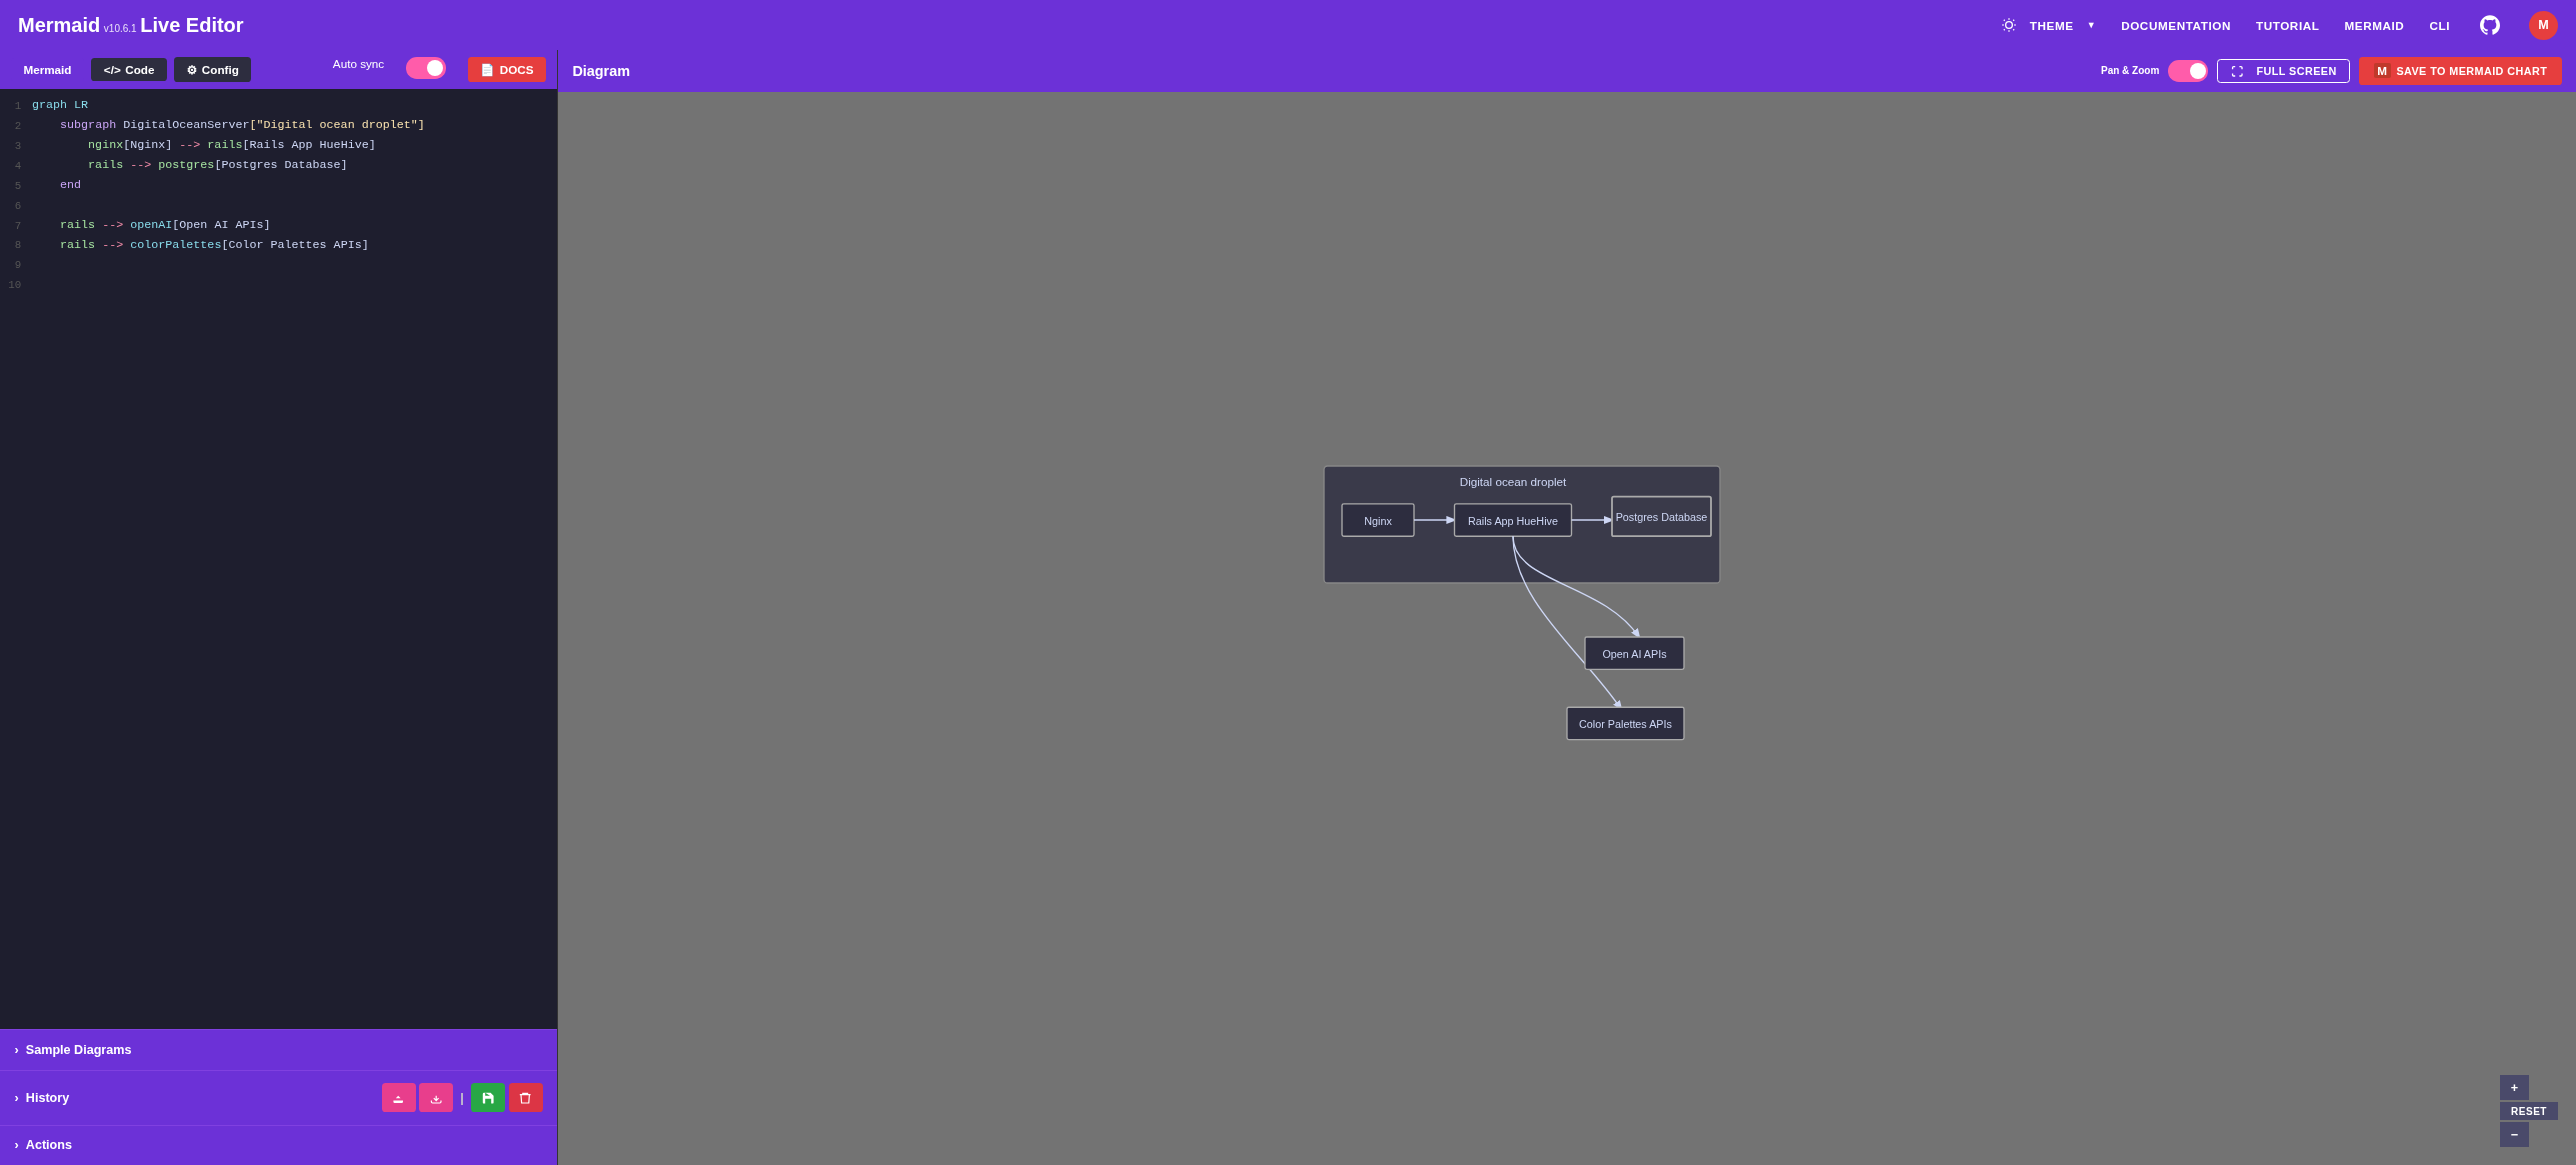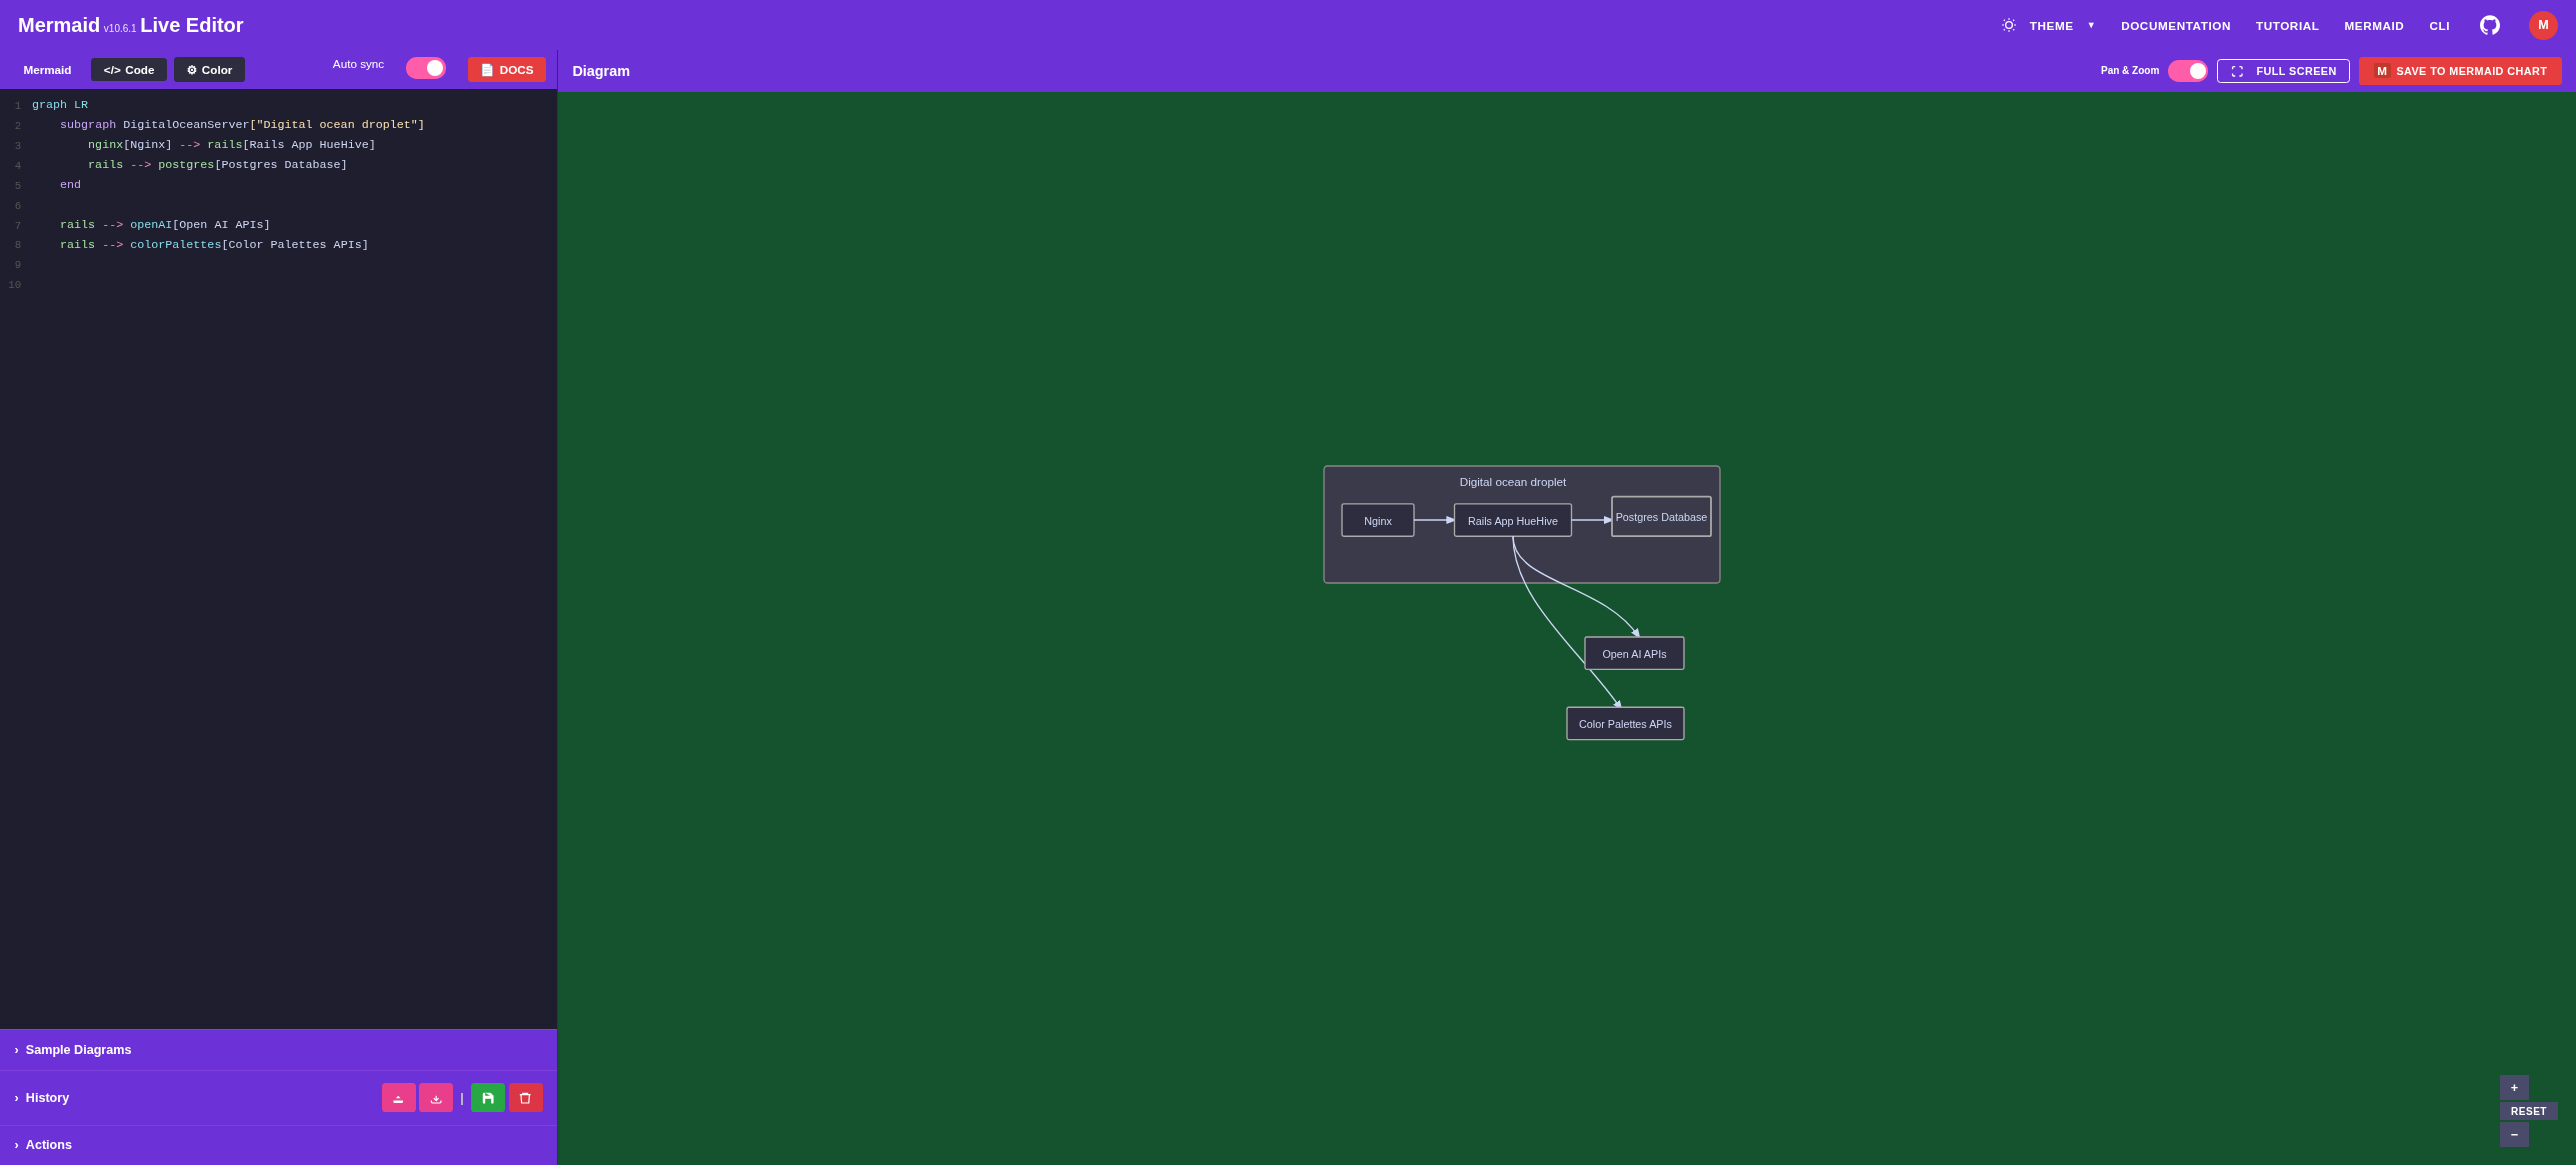--- a/index.html
+++ b/index.html
@@ -251,21 +251,21 @@
     .hist-btn.pink { background: #e83e8c; color: white; }
     .hist-btn.green { background: #28a745; color: white; }
     .hist-btn.red { background: #dc3545; color: white; }
     .hist-sep { color: #ccc; margin: 0 3.6px; }
 
     
     #right-panel {
       flex: 1;
       display: flex;
       flex-direction: column;
-      background: #14532d;
+      background: #737373;
     }
 
     
     #diagram-toolbar {
       background: #6c31d7;
       display: flex;
       align-items: center;
       padding: 7.2px 14.4px;
       gap: 10.8px;
     }
@@ -406,21 +406,21 @@
   <div id="left-panel">
 
     <div id="editor-toolbar">
       <button class="tab-mermaid">Mermaid</button>
       <button class="tab-code">
         <span>&lt;/&gt;</span>
         <span>Code</span>
       </button>
       <button class="tab-config">
         <span>⚙</span>
-        <span>Color</span>
+        <span>Config</span>
       </button>
       <div class="auto-sync-area">
         <span>Auto sync</span>
         <div class="toggle-switch"></div>
         <button class="docs-btn">
           <span>📄</span>
           <span>DOCS</span>
         </button>
       </div>
     </div>

